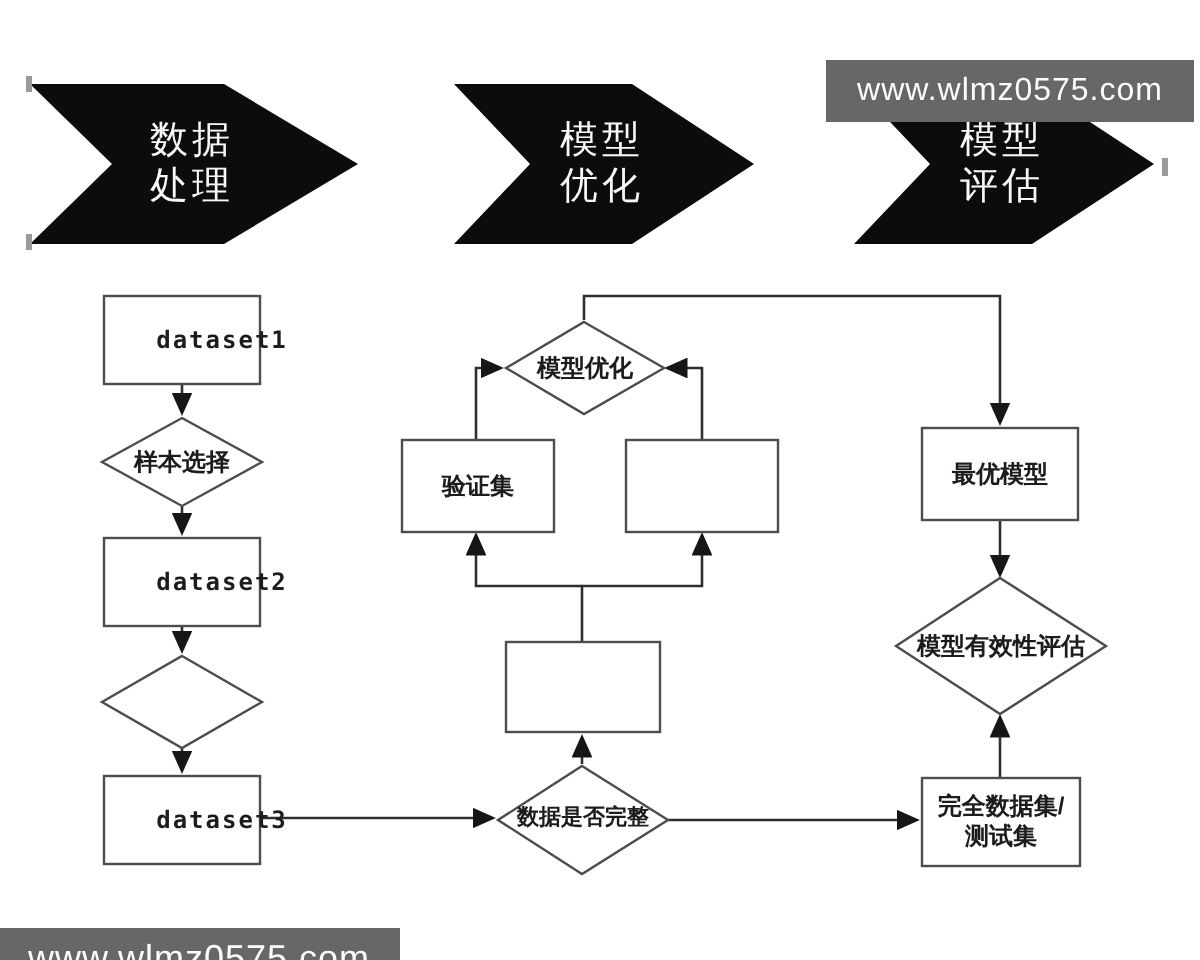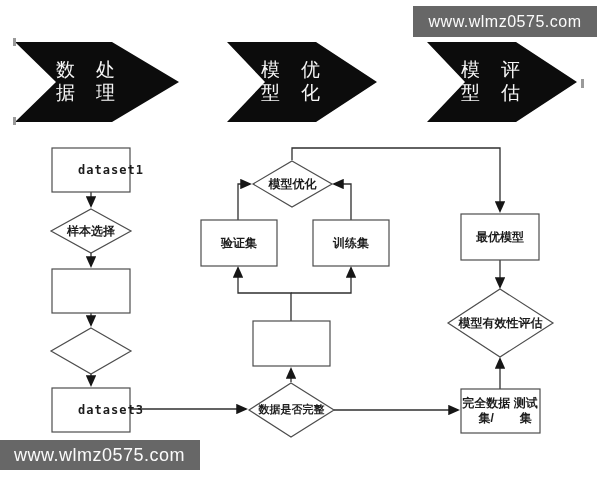--- a/index.html
+++ b/index.html
@@ -8,29 +8,29 @@
     font-family:"Liberation Sans","DejaVu Sans",sans-serif;overflow:hidden;
   }
   #diagram-svg{position:absolute;left:0;top:0;}
   .label{
     position:absolute;display:flex;align-items:center;justify-content:center;
     text-align:center;color:#1c1c1c;font-weight:bold;font-size:12px;
     line-height:1.25;pointer-events:none;white-space:nowrap;
   }
   .label.mono{font-family:"DejaVu Sans Mono","Liberation Mono",monospace;font-size:12px;letter-spacing:1px;padding-left:20px;}
   .label.small{font-size:11px;}
-  .label.twoline{white-space:normal;}
+  .label.twoline{flex-direction:column;white-space:normal;}
   .banner-label{
-    position:absolute;display:flex;align-items:flex-start;justify-content:center;
+    position:absolute;display:flex;flex-direction:column;align-items:center;justify-content:center;
     color:#f7f7f7;font-size:19px;line-height:23px;letter-spacing:2px;font-weight:normal;
     pointer-events:none;
   }
   .watermark{
     position:absolute;background:#676767;color:#fbfbfb;
-    display:flex;align-items:center;font-size:17px;letter-spacing:0.5px;
+    display:flex;align-items:center;font-size:17px;letter-spacing:0.5px;margin-top:24px;
   }
   #watermark-top{left:413px;top:6px;width:184px;height:31px;justify-content:center;font-size:16px;}
   #watermark-bottom{left:0px;top:440px;width:186px;height:30px;padding-left:14px;font-size:18px;}
 </style>
 </head>
 <body>
 
 <div id="canvas">
 
   <svg id="diagram-svg" width="600" height="480" viewBox="0 0 600 480">
@@ -97,24 +97,24 @@
     <span>模型</span>
     <span>优化</span>
   </div>
   <div class="banner-label" style="left:461px;top:58px;width:80px;height:48px;">
     <span>模型</span>
     <span>评估</span>
   </div>
 
   <div class="label mono" style="left:52px;top:148px;width:78px;height:44px;">dataset1</div>
   <div class="label" style="left:51px;top:209px;width:80px;height:44px;">样本选择</div>
+  <div class="label mono" style="left:52px;top:269px;width:78px;height:44px;">dataset2</div>
   <div class="label mono" style="left:52px;top:388px;width:78px;height:44px;">dataset3</div>
   <div class="label" style="left:253px;top:161px;width:79px;height:46px;">模型优化</div>
   <div class="label" style="left:201px;top:220px;width:76px;height:46px;">验证集</div>
-  <div class="label" style="left:313px;top:220px;width:76px;height:46px;">训练集</div>
   <div class="label small" style="left:249px;top:383px;width:85px;height:54px;">数据是否完整</div>
   <div class="label" style="left:461px;top:214px;width:78px;height:46px;">最优模型</div>
   <div class="label" style="left:448px;top:289px;width:105px;height:68px;">模型有效性评估</div>
   <div class="label twoline" style="left:461px;top:389px;width:79px;height:44px;">
     <span>完全数据集/</span>
     <span>测试集</span>
   </div>
 
   <div id="watermark-top" class="watermark">
     <span>www.wlmz0575.com</span>

